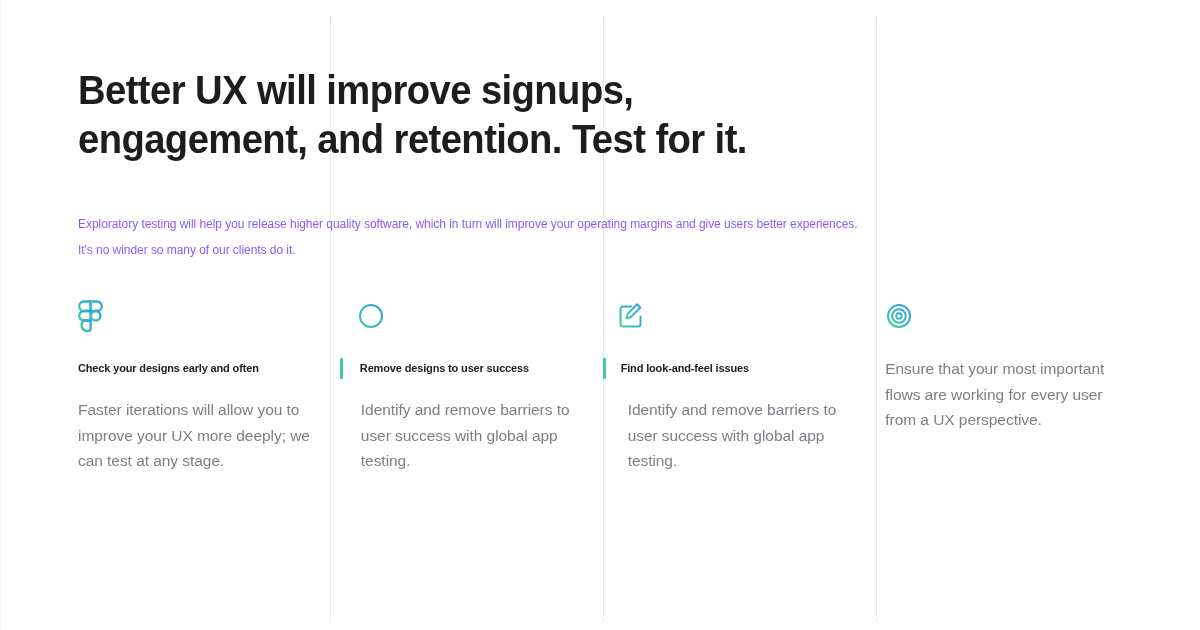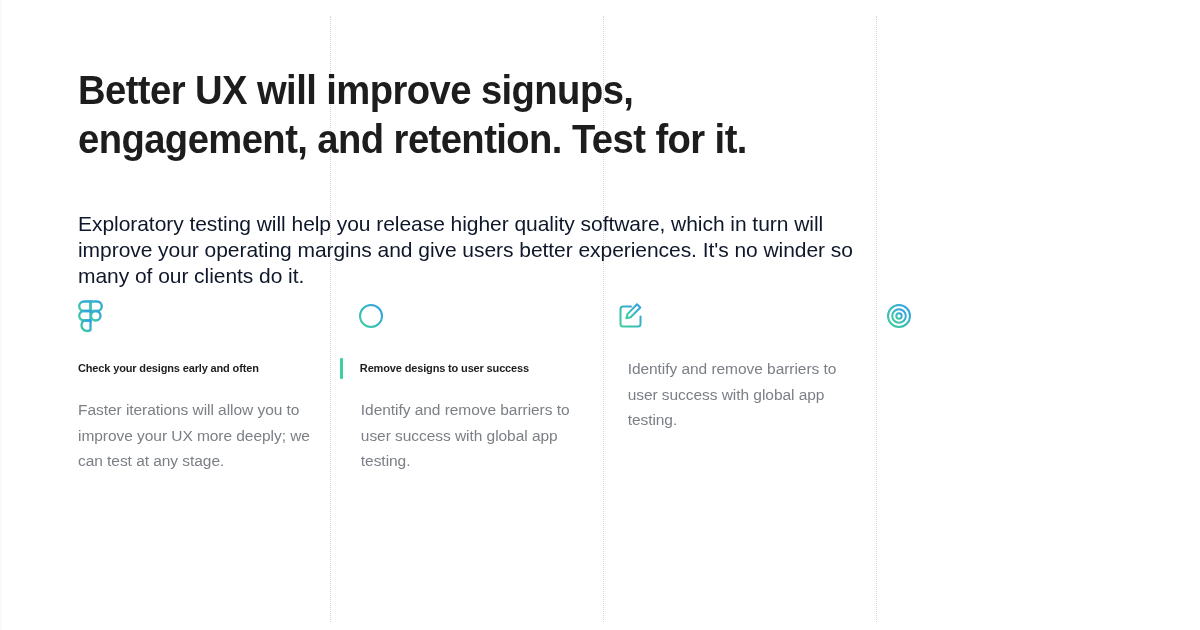--- a/index.html
+++ b/index.html
@@ -63,23 +63,23 @@
     color: #1d1d1d;
     transform: scaleX(0.955);
     transform-origin: left top;
   }
 
   p.intro {
     position: absolute;
     left: 0;
     top: 211px;
     width: 790px;
-    font-size: 21px;
+    font-size: 12px;
     line-height: 26px;
-    color: #0f172a;
+    color: #8b5cf6;
     letter-spacing: -0.05px;
   }
 
   .cards {
     position: absolute;
     left: 0;
     top: 300px;
     width: 1050px;
     display: flex;
   }
@@ -219,36 +219,41 @@
                 <stop offset="0%" stop-color="#3ecf9a"></stop>
                 <stop offset="100%" stop-color="#2f9ee8"></stop>
               </linearGradient>
             </defs>
             <g fill="none" stroke="url(#g3)" stroke-width="2" stroke-linecap="round" stroke-linejoin="round">
               <path d="M22.5 16.5V24a2.5 2.5 0 0 1-2.5 2.5H5A2.5 2.5 0 0 1 2.5 24V9A2.5 2.5 0 0 1 5 6.5h8"></path>
               <path d="M19 4.2l3.3 3.3L12.6 17.2 8.4 18.3l1.1-4.2z"></path>
             </g>
           </svg>
         </span>
+        <div class="card-title-row">
+          <span class="accent-bar"></span>
+          <h3 class="card-title">Find look-and-feel issues</h3>
+        </div>
         <p class="card-body">Identify and remove barriers to user success with global app testing.</p>
       </div>
 
       <div class="card c4">
         <span class="card-icon">
           <svg width="26" height="34" viewBox="0 0 26 34">
             <defs>
               <linearGradient id="g4" x1="0" y1="1" x2="1" y2="0">
                 <stop offset="0%" stop-color="#3ecf9a"></stop>
                 <stop offset="100%" stop-color="#2f9ee8"></stop>
               </linearGradient>
             </defs>
             <g fill="none" stroke="url(#g4)" stroke-width="2">
               <circle cx="13" cy="16" r="11"></circle>
               <circle cx="13" cy="16" r="6.8"></circle>
               <circle cx="13" cy="16" r="2.7"></circle>
             </g>
           </svg>
         </span>
+        <p class="card-body">Ensure that your most important flows are working for every user from a UX perspective.</p>
       </div>
 
     </div>
   </div>
 </div>
 
 </body></html>

